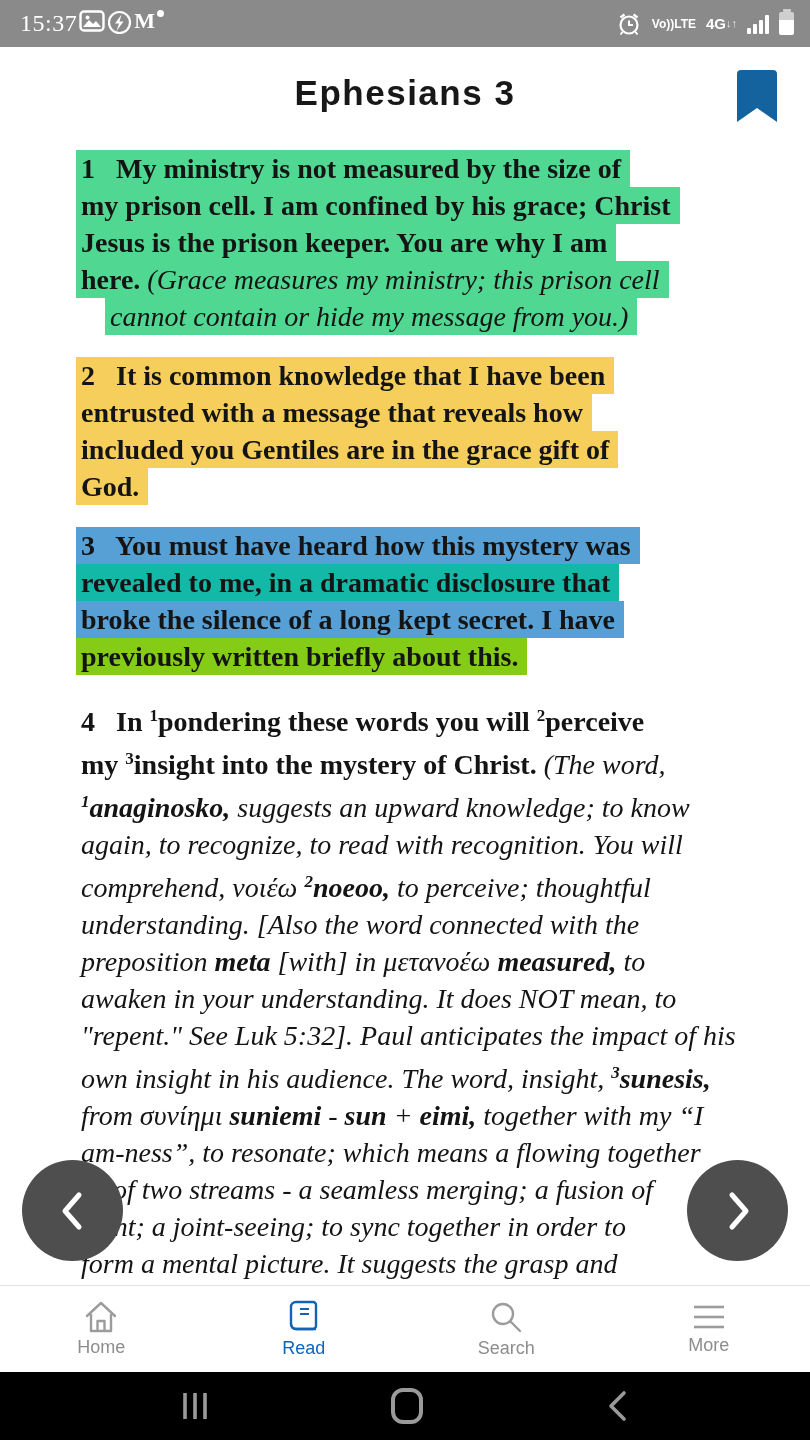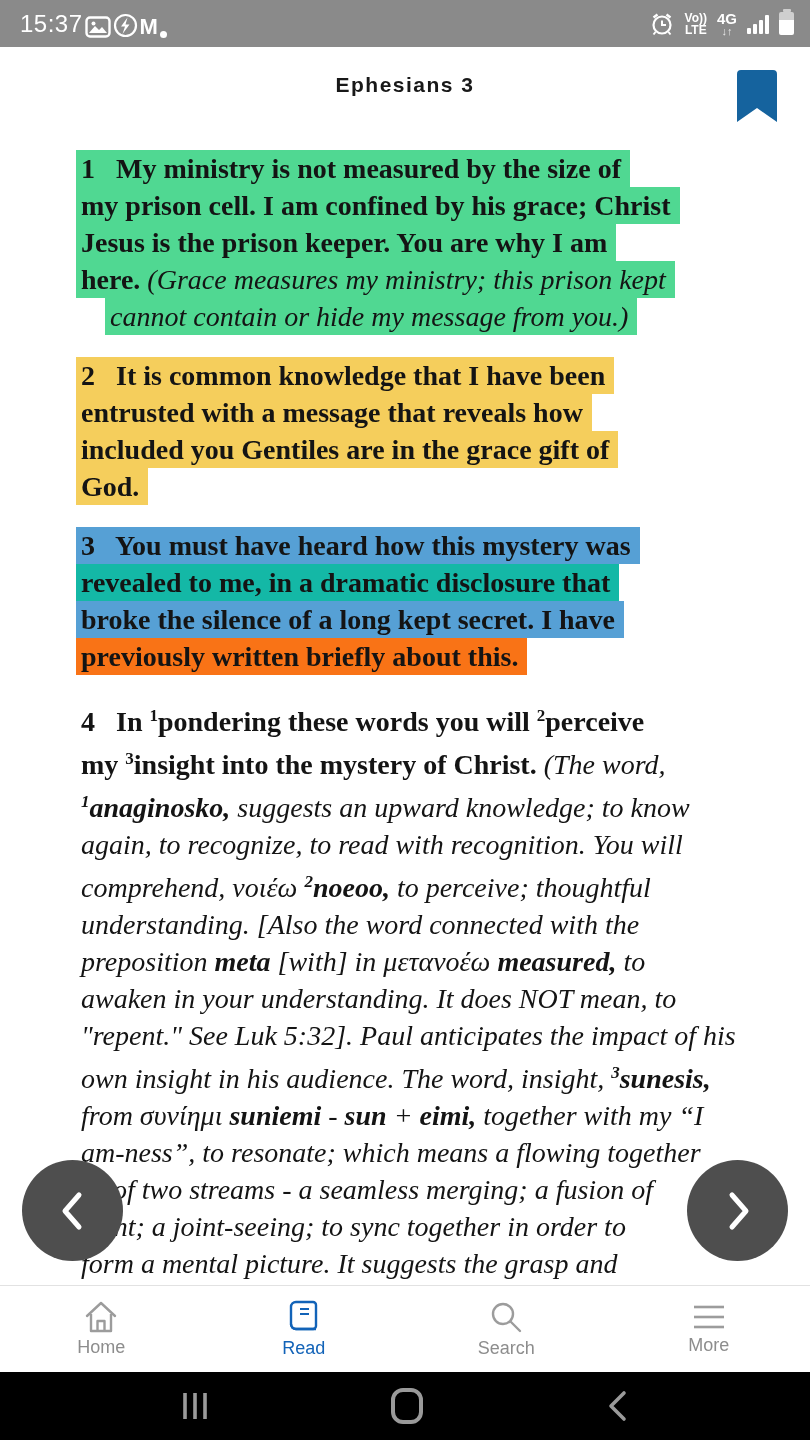--- a/index.html
+++ b/index.html
@@ -3,39 +3,39 @@
 <meta charset="utf-8">
 <style>
   html,body{margin:0;padding:0;background:#000;}
   #screen{position:relative;width:810px;height:1440px;background:#fff;overflow:hidden;
           font-family:"Liberation Sans",sans-serif;}
 
   
   .statusbar{position:absolute;top:0;left:0;right:0;height:47px;background:#8a8a8a;
              display:flex;justify-content:space-between;align-items:center;
              padding:0 16px 0 20px;box-sizing:border-box;color:#fff;}
-  .sb-left{display:flex;align-items:flex-end;gap:2px;}
+  .sb-left{display:flex;align-items:flex-start;gap:2px;font-family:Liberation Serif, serif;}
   .sb-time{font-size:24px;letter-spacing:.5px;}
   .gmail-m{font-size:22px;font-weight:700;line-height:1;}
   .notif-dot{width:7px;height:7px;border-radius:50%;background:#fff;display:inline-block;}
   .sb-right{display:flex;align-items:center;gap:10px;}
-  .stacked{display:flex;flex-direction:column;align-items:center;line-height:1;}
+  .stacked{display:flex;flex-direction:row;align-items:center;line-height:1;}
   .stacked i{font-style:normal;font-weight:700;font-size:12px;letter-spacing:0;}
   .net4g i.big{font-size:15px;}
   .net4g i.arr{font-size:11px;color:#e8e8e8;}
   .signal{display:flex;align-items:flex-end;gap:2px;height:20px;}
   .signal b{width:4px;background:#fff;border-radius:1px;display:inline-block;}
   .battery{position:relative;width:15px;height:23px;border-radius:2px;
            background:linear-gradient(to bottom,#cfcfcf 36%,#fff 36%);}
   .battery:before{content:"";position:absolute;top:-3px;left:3.5px;width:8px;height:3px;
                   background:#cfcfcf;border-radius:1px;}
 
   
   .title{position:absolute;top:73px;left:0;right:0;text-align:center;
-         font-size:21px;font-weight:700;letter-spacing:1.5px;color:#181818;}
+         font-size:35px;font-weight:700;letter-spacing:1.5px;color:#181818;}
   .bookmark{position:absolute;top:70px;right:33px;cursor:pointer;}
 
   
   .content{position:absolute;top:150px;left:33px;right:18px;bottom:155px;overflow:hidden;
            font-family:"Liberation Serif",serif;font-size:28px;color:#141414;}
   .verse{margin-bottom:22px;padding-left:48px;}
   .line{white-space:pre;line-height:37px;width:fit-content;padding:0 9px 0 5px;margin-left:-5px;}
   .seg-b{font-weight:700;}
   .seg-i{font-style:italic;}
   .seg-bi{font-weight:700;font-style:italic;}
@@ -112,34 +112,34 @@
   <svg class="bookmark" width="40" height="52" viewBox="0 0 40 52">
     <path d="M4 0 h32 a4 4 0 0 1 4 4 v48 l-20 -14 l-20 14 v-48 a4 4 0 0 1 4 -4 Z" fill="#15639e"></path>
   </svg>
 
   <div class="content">
     <div id="verses">
         <div class="verse">
           <div class="line" style="background: rgb(80, 216, 146);"><span class="seg-b">1   My ministry is not measured by the size of</span></div>
           <div class="line" style="background: rgb(80, 216, 146);"><span class="seg-b">my prison cell. I am confined by his grace; Christ</span></div>
           <div class="line" style="background: rgb(80, 216, 146);"><span class="seg-b">Jesus is the prison keeper. You are why I am</span></div>
-          <div class="line" style="background: rgb(80, 216, 146);"><span class="seg-b">here. </span><span class="seg-i">(Grace measures my ministry; this prison kept</span></div>
+          <div class="line" style="background: rgb(80, 216, 146);"><span class="seg-b">here. </span><span class="seg-i">(Grace measures my ministry; this prison cell</span></div>
           <div class="line" style="background: rgb(80, 216, 146); margin-left: 24px;"><span class="seg-i">cannot contain or hide my message from you.)</span></div>
         </div>
         <div class="verse">
           <div class="line" style="background: rgb(245, 206, 92);"><span class="seg-b">2   It is common knowledge that I have been</span></div>
           <div class="line" style="background: rgb(245, 206, 92);"><span class="seg-b">entrusted with a message that reveals how</span></div>
           <div class="line" style="background: rgb(245, 206, 92);"><span class="seg-b">included you Gentiles are in the grace gift of</span></div>
           <div class="line" style="background: rgb(245, 206, 92);"><span class="seg-b">God.</span></div>
         </div>
         <div class="verse">
           <div class="line" style="background: rgb(86, 160, 213);"><span class="seg-b">3   You must have heard how this mystery was</span></div>
           <div class="line" style="background: #14b8a6;"><span class="seg-b">revealed to me, in a dramatic disclosure that</span></div>
           <div class="line" style="background: rgb(86, 160, 213);"><span class="seg-b">broke the silence of a long kept secret. I have</span></div>
-          <div class="line" style="background: #f97316;"><span class="seg-b">previously written briefly about this.</span></div>
+          <div class="line" style="background: #84cc16;"><span class="seg-b">previously written briefly about this.</span></div>
         </div>
         <div class="verse">
           <div class="line"><span class="seg-b">4   In </span><span class="seg-supb">1</span><span class="seg-b">pondering these words you will </span><span class="seg-supb">2</span><span class="seg-b">perceive</span></div>
           <div class="line"><span class="seg-b">my </span><span class="seg-supb">3</span><span class="seg-b">insight into the mystery of Christ.</span><span class="seg-i"> (The word,</span></div>
           <div class="line"><span class="seg-supi">1</span><span class="seg-bi">anaginosko,</span><span class="seg-i"> suggests an upward knowledge; to know</span></div>
           <div class="line"><span class="seg-i">again, to recognize, to read with recognition. You will</span></div>
           <div class="line"><span class="seg-i">comprehend, νοιέω </span><span class="seg-supi">2</span><span class="seg-bi">noeoo,</span><span class="seg-i"> to perceive; thoughtful</span></div>
           <div class="line"><span class="seg-i">understanding. [Also the word connected with the</span></div>
           <div class="line"><span class="seg-i">preposition </span><span class="seg-bi">meta</span><span class="seg-i"> [with] in μετανοέω </span><span class="seg-bi">measured,</span><span class="seg-i"> to</span></div>
           <div class="line"><span class="seg-i">awaken in your understanding. It does NOT mean, to</span></div>

